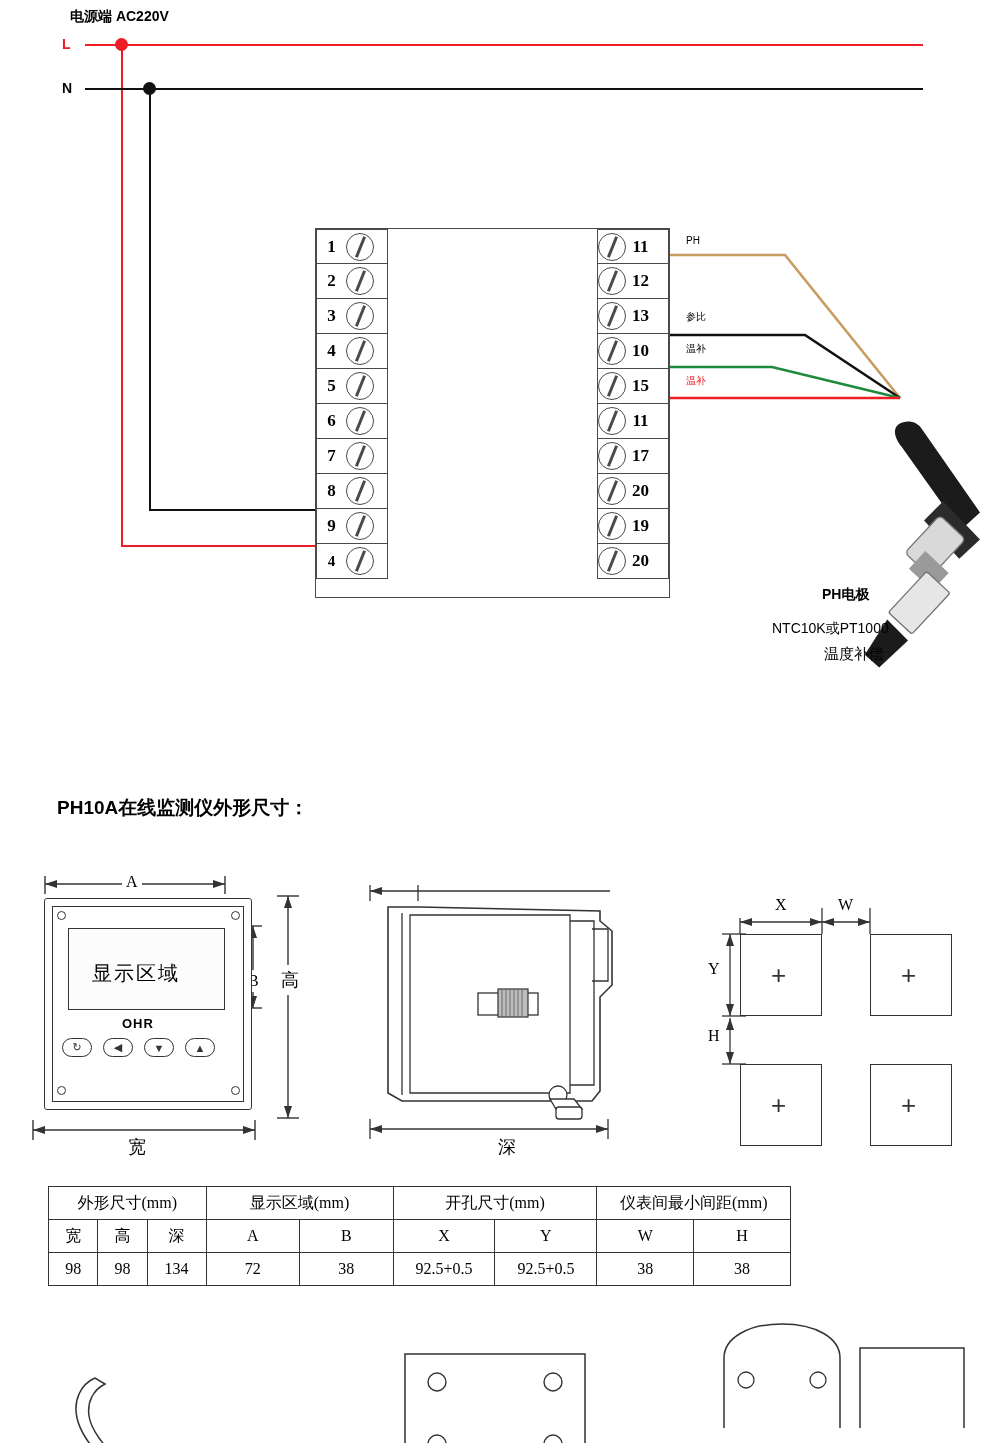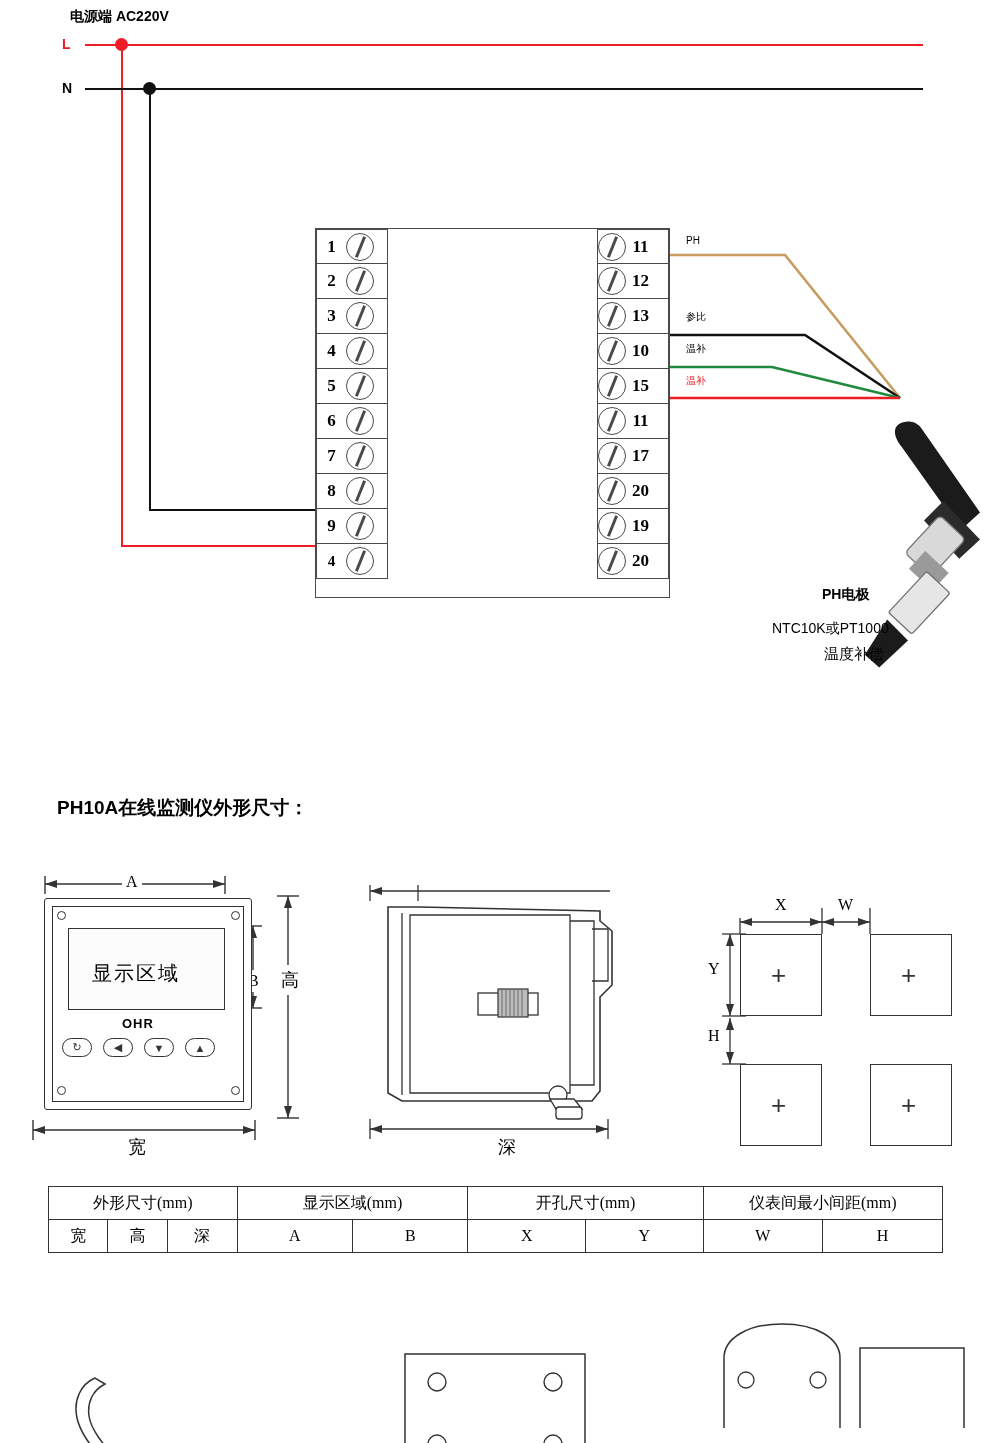--- a/index.html
+++ b/index.html
@@ -21,21 +21,21 @@
   .trow.right-row{flex-direction:row;}
   
   #probe{position:absolute;left:860px;top:395px;width:120px;height:310px;}
   
   #dimtitle{position:absolute;left:57px;top:795px;font-size:19px;font-weight:bold;}
   
   .panel-outline{position:absolute;border:1.6px solid #333;background:#fff;box-sizing:border-box;}
   .screwdot{position:absolute;width:9px;height:9px;border:1.3px solid #333;border-radius:50%;box-sizing:border-box;}
   .btn-oval{position:absolute;width:30px;height:19px;border:1.4px solid #333;border-radius:10px;box-sizing:border-box;display:flex;align-items:center;justify-content:center;font-size:11px;color:#333;}
   
-  #spec-table{position:absolute;left:48px;top:1186px;width:895px;border-collapse:collapse;font-family:"Liberation Serif",serif;}
+  #spec-table{position:absolute;left:48px;top:1186px;width:743px;border-collapse:collapse;font-family:"Liberation Serif",serif;}
   #spec-table td{border:1.3px solid #333;text-align:center;font-size:16px;height:32px;padding:0;}
   .hole{position:absolute;border:1.3px solid #333;box-sizing:border-box;}
   .plus{position:absolute;font-size:26px;color:#333;line-height:1;}
 </style>
 </head>
 <body>
 
 <div class="abs lbl" style="left:70px;top:8px;">电源端  AC220V</div>
 
 <div class="abs lbl" style="left:62px;top:36px;color:#ee1c25;">L</div>
@@ -287,20 +287,31 @@
     <td style="width:55px">宽</td>
     <td style="width:55px">高</td>
     <td style="width:65px">深</td>
     <td style="width:108px">A</td>
     <td style="width:108px">B</td>
     <td style="width:110px">X</td>
     <td style="width:110px">Y</td>
     <td style="width:112px">W</td>
     <td style="width:112px">H</td>
   </tr>
+  <tr>
+    <td>98</td>
+    <td>98</td>
+    <td>134</td>
+    <td>72</td>
+    <td>38</td>
+    <td>92.5+0.5</td>
+    <td>92.5+0.5</td>
+    <td>38</td>
+    <td>38</td>
+  </tr>
 </tbody>
   </table>
 
 <svg class="abs" width="160" height="110" style="left:55px;top:1370px;" viewBox="0 0 160 110">
   <path d="M40 8 C26 14 18 30 22 48 C26 66 40 80 52 96 L62 90 C48 74 36 60 34 46 C32 32 38 20 50 14 Z" fill="#fff" stroke="#333" stroke-width="1.5"></path>
 </svg>
 <svg class="abs" width="220" height="110" style="left:395px;top:1348px;" viewBox="0 0 220 110">
   <path d="M10 6 L190 6 L190 110 L10 110 Z" fill="#fff" stroke="#333" stroke-width="1.5"></path>
   <circle cx="42" cy="34" r="9" fill="#fff" stroke="#333" stroke-width="1.4"></circle>
   <circle cx="158" cy="34" r="9" fill="#fff" stroke="#333" stroke-width="1.4"></circle>

